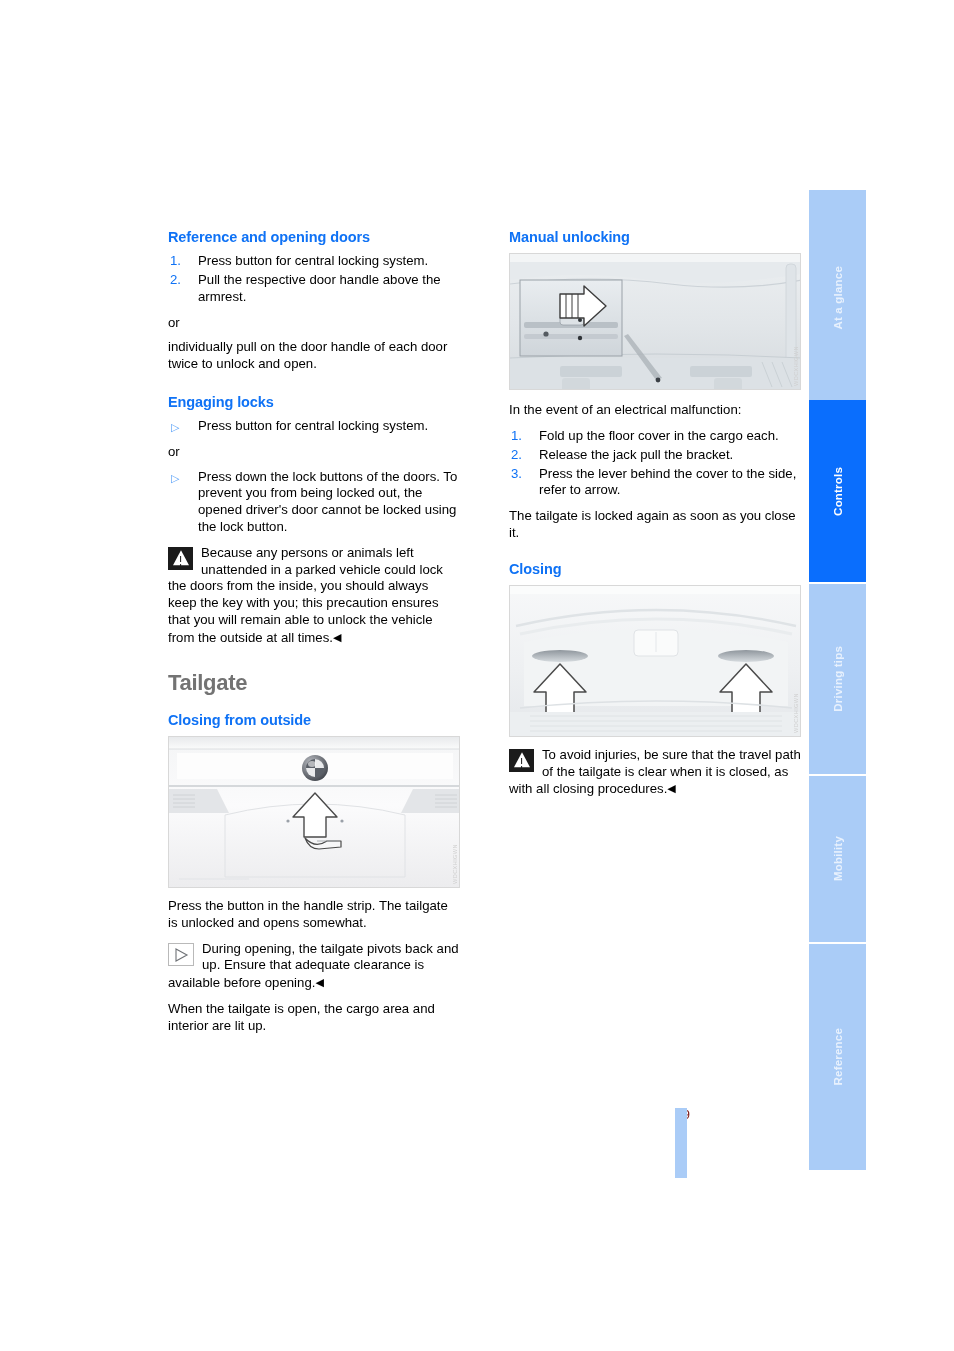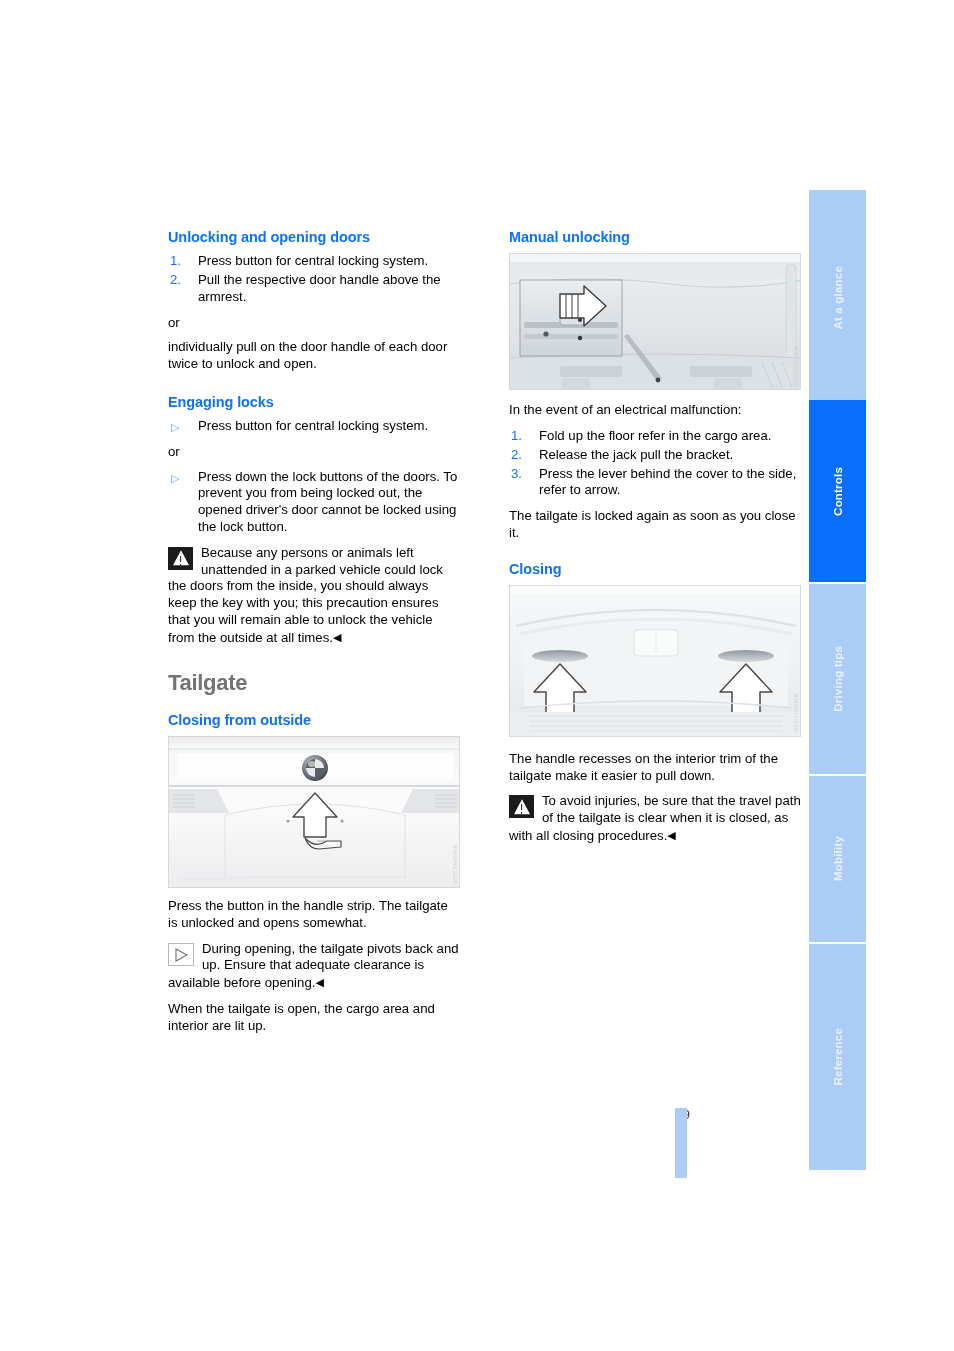--- a/index.html
+++ b/index.html
@@ -101,21 +101,21 @@
   }
   .pagebar{position:absolute;left:675px;top:1108px;width:12px;height:70px;background:#aaccf7;}
 </style>
 </head>
 <body>
 
 <div class="page">
 
   <div class="col col-left">
 
-    <h2 class="sec">Unlocking and opening doors</h2>
+    <h2 class="sec">Reference and opening doors</h2>
 
     <ol class="steps">
       <li>
         <span class="num">1.</span>
         <span>Press button for central locking system.</span>
       </li>
       <li>
         <span class="num">2.</span>
         <span>Pull the respective door handle above the armrest.</span>
       </li>
@@ -279,21 +279,21 @@
         </svg>
       </div>
       <span class="code">WDCXHIGWN</span>
     </div>
 
     <p class="body tight" style="margin-top:12px;">In the event of an electrical malfunction:</p>
 
     <ol class="steps">
       <li>
         <span class="num">1.</span>
-        <span>Fold up the floor refer in the cargo area.</span>
+        <span>Fold up the floor cover in the cargo each.</span>
       </li>
       <li>
         <span class="num">2.</span>
         <span>Release the jack pull the bracket.</span>
       </li>
       <li>
         <span class="num">3.</span>
         <span>Press the lever behind the cover to the side, refer to arrow.</span>
       </li>
     </ol>
@@ -337,21 +337,20 @@
             <line x1="20" y1="130" x2="272" y2="130"></line>
               <line x1="20" y1="135" x2="272" y2="135"></line>
             <line x1="20" y1="140" x2="272" y2="140"></line>
               <line x1="20" y1="145" x2="272" y2="145"></line>
           </g>
         </svg>
       </div>
       <span class="code">WDCXHIGWN</span>
     </div>
 
-    <p class="body" style="margin-top:14px;">The handle recesses on the interior trim of the tailgate make it easier to pull down.</p>
 
     <div class="notice">
       <span class="ic-warn">
         <span class="tri"></span>
           <span class="bang"></span>
           <span class="dot"></span>
       </span>
       <span>To avoid injuries, be sure that the travel path of the tailgate is clear when it is closed, as with all closing procedures.</span><span class="endmark">◀</span>
     </div>
   </div>

